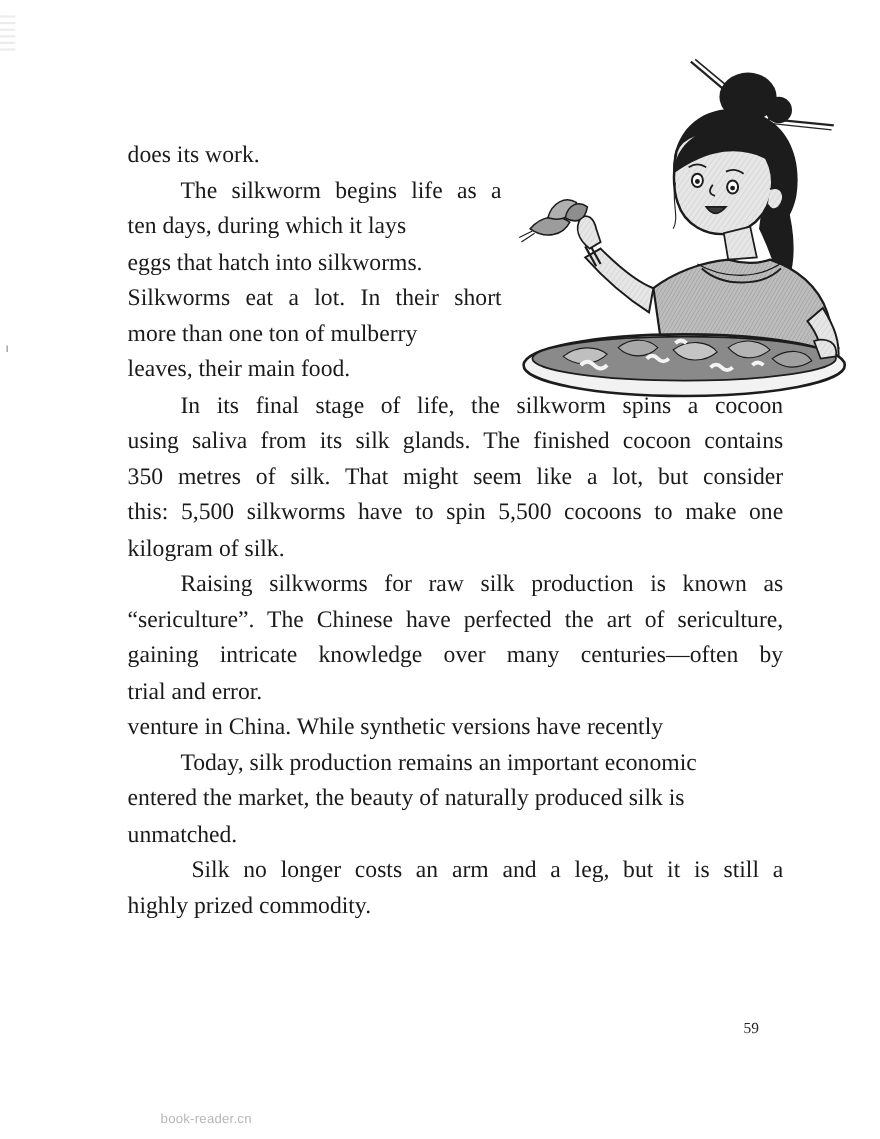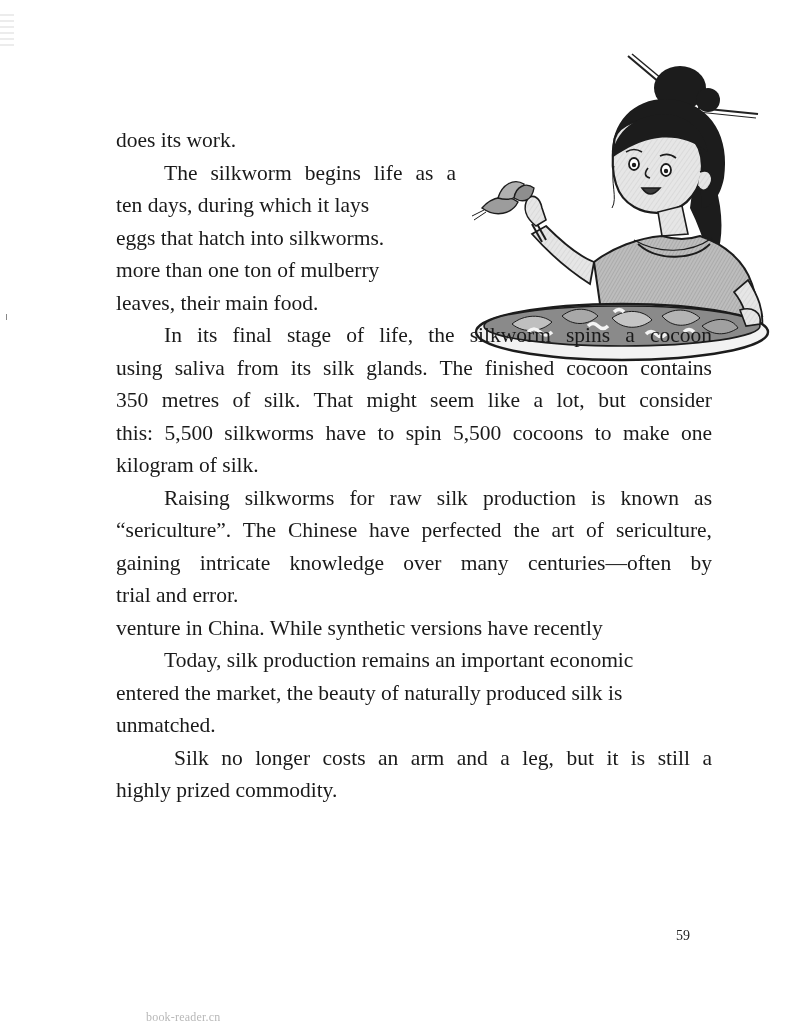--- a/index.html
+++ b/index.html
@@ -78,21 +78,21 @@
       position: absolute;
       left: 676px;
       top: 928px;
       font-size: 14px;
       color: #222;
     }
     .watermark {
       position: absolute;
       left: 146px;
       top: 1010px;
-      font-family: Liberation Serif, serif;
+      font-family: Liberation Sans, sans-serif;
       font-size: 12px;
       color: #b8b8b8;
       letter-spacing: 0.2px;
     }
   </style>
 </head>
 <body>
 
 <div class="page">
 
@@ -197,20 +197,21 @@
   <div class="text-block">
 
     <p class="narrow">
       <span class="last-line">does its work.</span>
     </p>
 
     <p class="narrow">
       <span class="justify-line"><span class="ind"></span><span>The silkworm begins life as a</span></span>
       <span class="last-line">ten days, during which it lays</span>
       <span class="last-line">eggs that hatch into silkworms.</span>
+      <span class="justify-line">Silkworms eat a lot. In their short</span>
       <span class="last-line">more than one ton of mulberry</span>
       <span class="last-line">leaves, their main food.</span>
     </p>
 
     <p>
       <span class="justify-line"><span class="ind"></span><span>In its final stage of life, the silkworm spins a cocoon</span></span>
       <span class="justify-line">using saliva from its silk glands. The finished cocoon contains</span>
       <span class="justify-line">350 metres of silk. That might seem like a lot, but consider</span>
       <span class="justify-line">this: 5,500 silkworms have to spin 5,500 cocoons to make one</span>
       <span class="last-line">kilogram of silk.</span>

